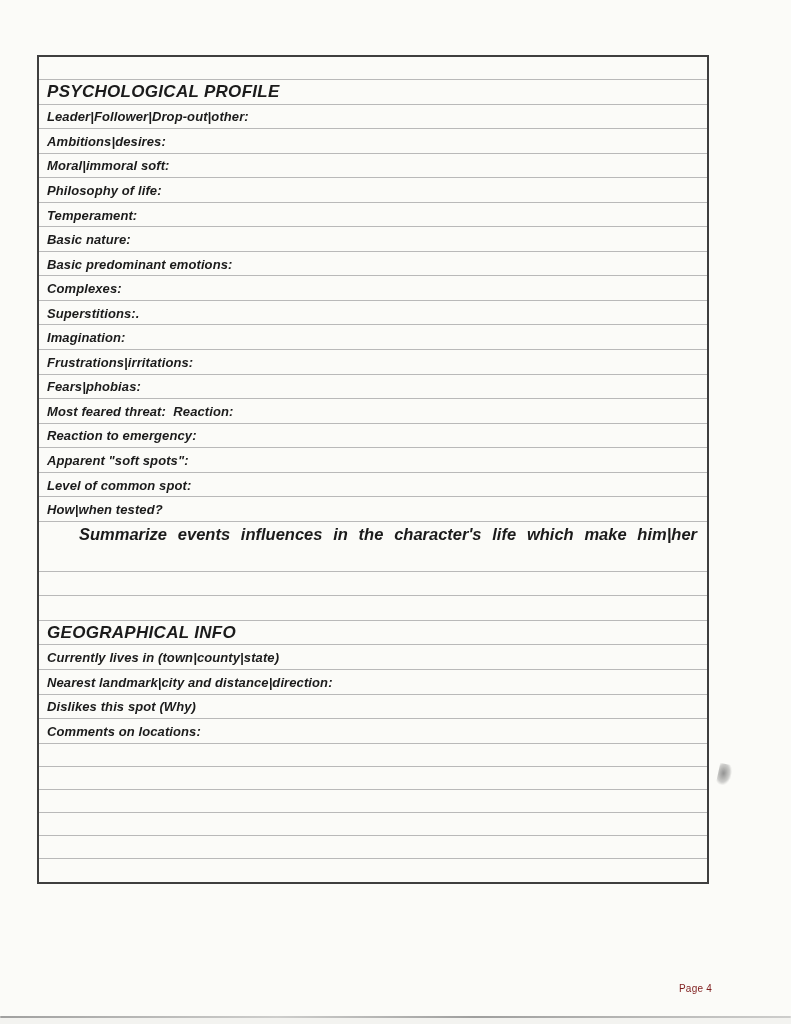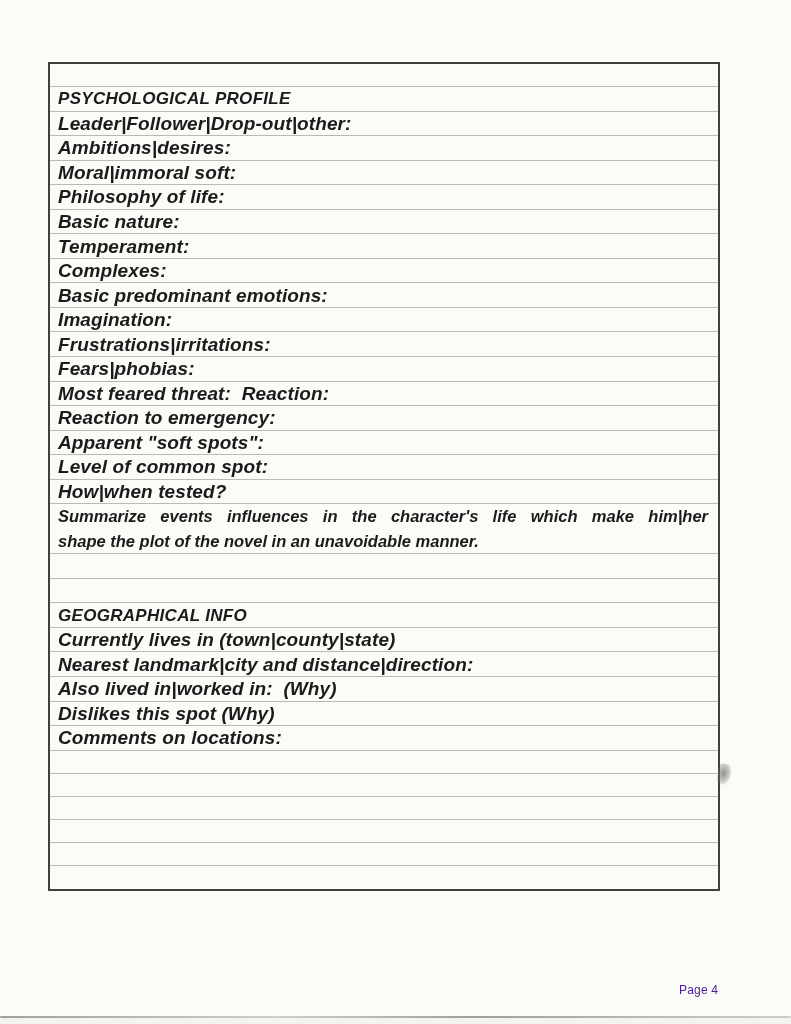--- a/index.html
+++ b/index.html
@@ -13,45 +13,44 @@
   .page {
     position: relative;
     width: 791px;
     height: 1024px;
     background: var(--paper);
     overflow: hidden;
     font-family: "Liberation Sans", sans-serif;
   }
   .form-table {
     position: absolute;
-    left: 48px;
+    left: 37px;
     top: 55px;
     width: 672px;
     border: 2px solid var(--border);
     background: transparent;
-    margin-top: 7px;
   }
   .row {
     position: relative;
     height: 24.55px;
     border-bottom: 1px solid var(--rowline);
     display: flex;
     align-items: center;
   }
   .row:last-child { border-bottom: none; }
   .row.empty-top { height: 23px; }
   .row.empty-bottom { height: 23px; }
-  .row.paragraph { height: 50px; display: block; border-bottom: 1px solid var(--rowline); }
+  .row.paragraph { height: 50px; display: block; border-bottom: 1px solid var(--rowline); padding-left: 32px; }
   .row span.label {
     display: inline-block;
     padding-left: 8px;
     padding-top: 1px;
     font-weight: bold;
     font-style: italic;
-    font-size: 19px;
+    font-size: 13px;
     letter-spacing: 0.1px;
     color: var(--ink);
     white-space: pre;
   }
   .row.section span.label {
     font-size: 17px;
     letter-spacing: 0.3px;
   }
   .row.paragraph .pline {
     font-weight: bold;
@@ -62,24 +61,24 @@
     padding: 0 10px 0 8px;
   }
   .row.paragraph .pline.just {
     text-align: justify;
     text-align-last: justify;
   }
   .footer-page {
     position: absolute;
     left: 679px;
     top: 983px;
-    font-size: 12px;
+    font-size: 10px;
     font-weight: normal;
     font-style: normal;
-    color: #4c1d95;
+    color: #7f1d1d;
     letter-spacing: 0.2px;
   }
   .scan-bottom-line {
     position: absolute;
     left: 0;
     top: 1016px;
     width: 791px;
     height: 2px;
     background: linear-gradient(90deg,
       rgba(130,130,130,0.75) 0%,
@@ -123,30 +122,33 @@
       <div class="row field">
         <span class="label">Ambitions|desires:</span>
       </div>
       <div class="row field">
         <span class="label">Moral|immoral soft:</span>
       </div>
       <div class="row field">
         <span class="label">Philosophy of life:</span>
       </div>
       <div class="row field">
+        <span class="label">Temperament:</span>
+      </div>
+      <div class="row field">
         <span class="label">Basic nature:</span>
       </div>
       <div class="row field">
-        <span class="label">Temperament:</span>
+        <span class="label">Basic predominant emotions:</span>
       </div>
       <div class="row field">
         <span class="label">Complexes:</span>
       </div>
       <div class="row field">
-        <span class="label">Basic predominant emotions:</span>
+        <span class="label">Superstitions:.</span>
       </div>
       <div class="row field">
         <span class="label">Imagination:</span>
       </div>
       <div class="row field">
         <span class="label">Frustrations|irritations:</span>
       </div>
       <div class="row field">
         <span class="label">Fears|phobias:</span>
       </div>
@@ -160,37 +162,33 @@
         <span class="label">Apparent "soft spots":</span>
       </div>
       <div class="row field">
         <span class="label">Level of common spot:</span>
       </div>
       <div class="row field">
         <span class="label">How|when tested?</span>
       </div>
       <div class="row paragraph">
         <div class="pline just">Summarize events influences in the character's life which make him|her</div>
-        <div class="pline">shape the plot of the novel in an unavoidable manner.</div>
       </div>
       <div class="row empty"></div>
       <div class="row empty"></div>
       <div class="row section">
         <span class="label">GEOGRAPHICAL INFO</span>
       </div>
       <div class="row field">
         <span class="label">Currently lives in (town|county|state)</span>
       </div>
       <div class="row field">
         <span class="label">Nearest landmark|city and distance|direction:</span>
       </div>
       <div class="row field">
-        <span class="label">Also lived in|worked in:  (Why)</span>
-      </div>
-      <div class="row field">
         <span class="label">Dislikes this spot (Why)</span>
       </div>
       <div class="row field">
         <span class="label">Comments on locations:</span>
       </div>
       <div class="row empty-bottom"></div>
       <div class="row empty-bottom"></div>
       <div class="row empty-bottom"></div>
       <div class="row empty-bottom"></div>
       <div class="row empty-bottom"></div>

